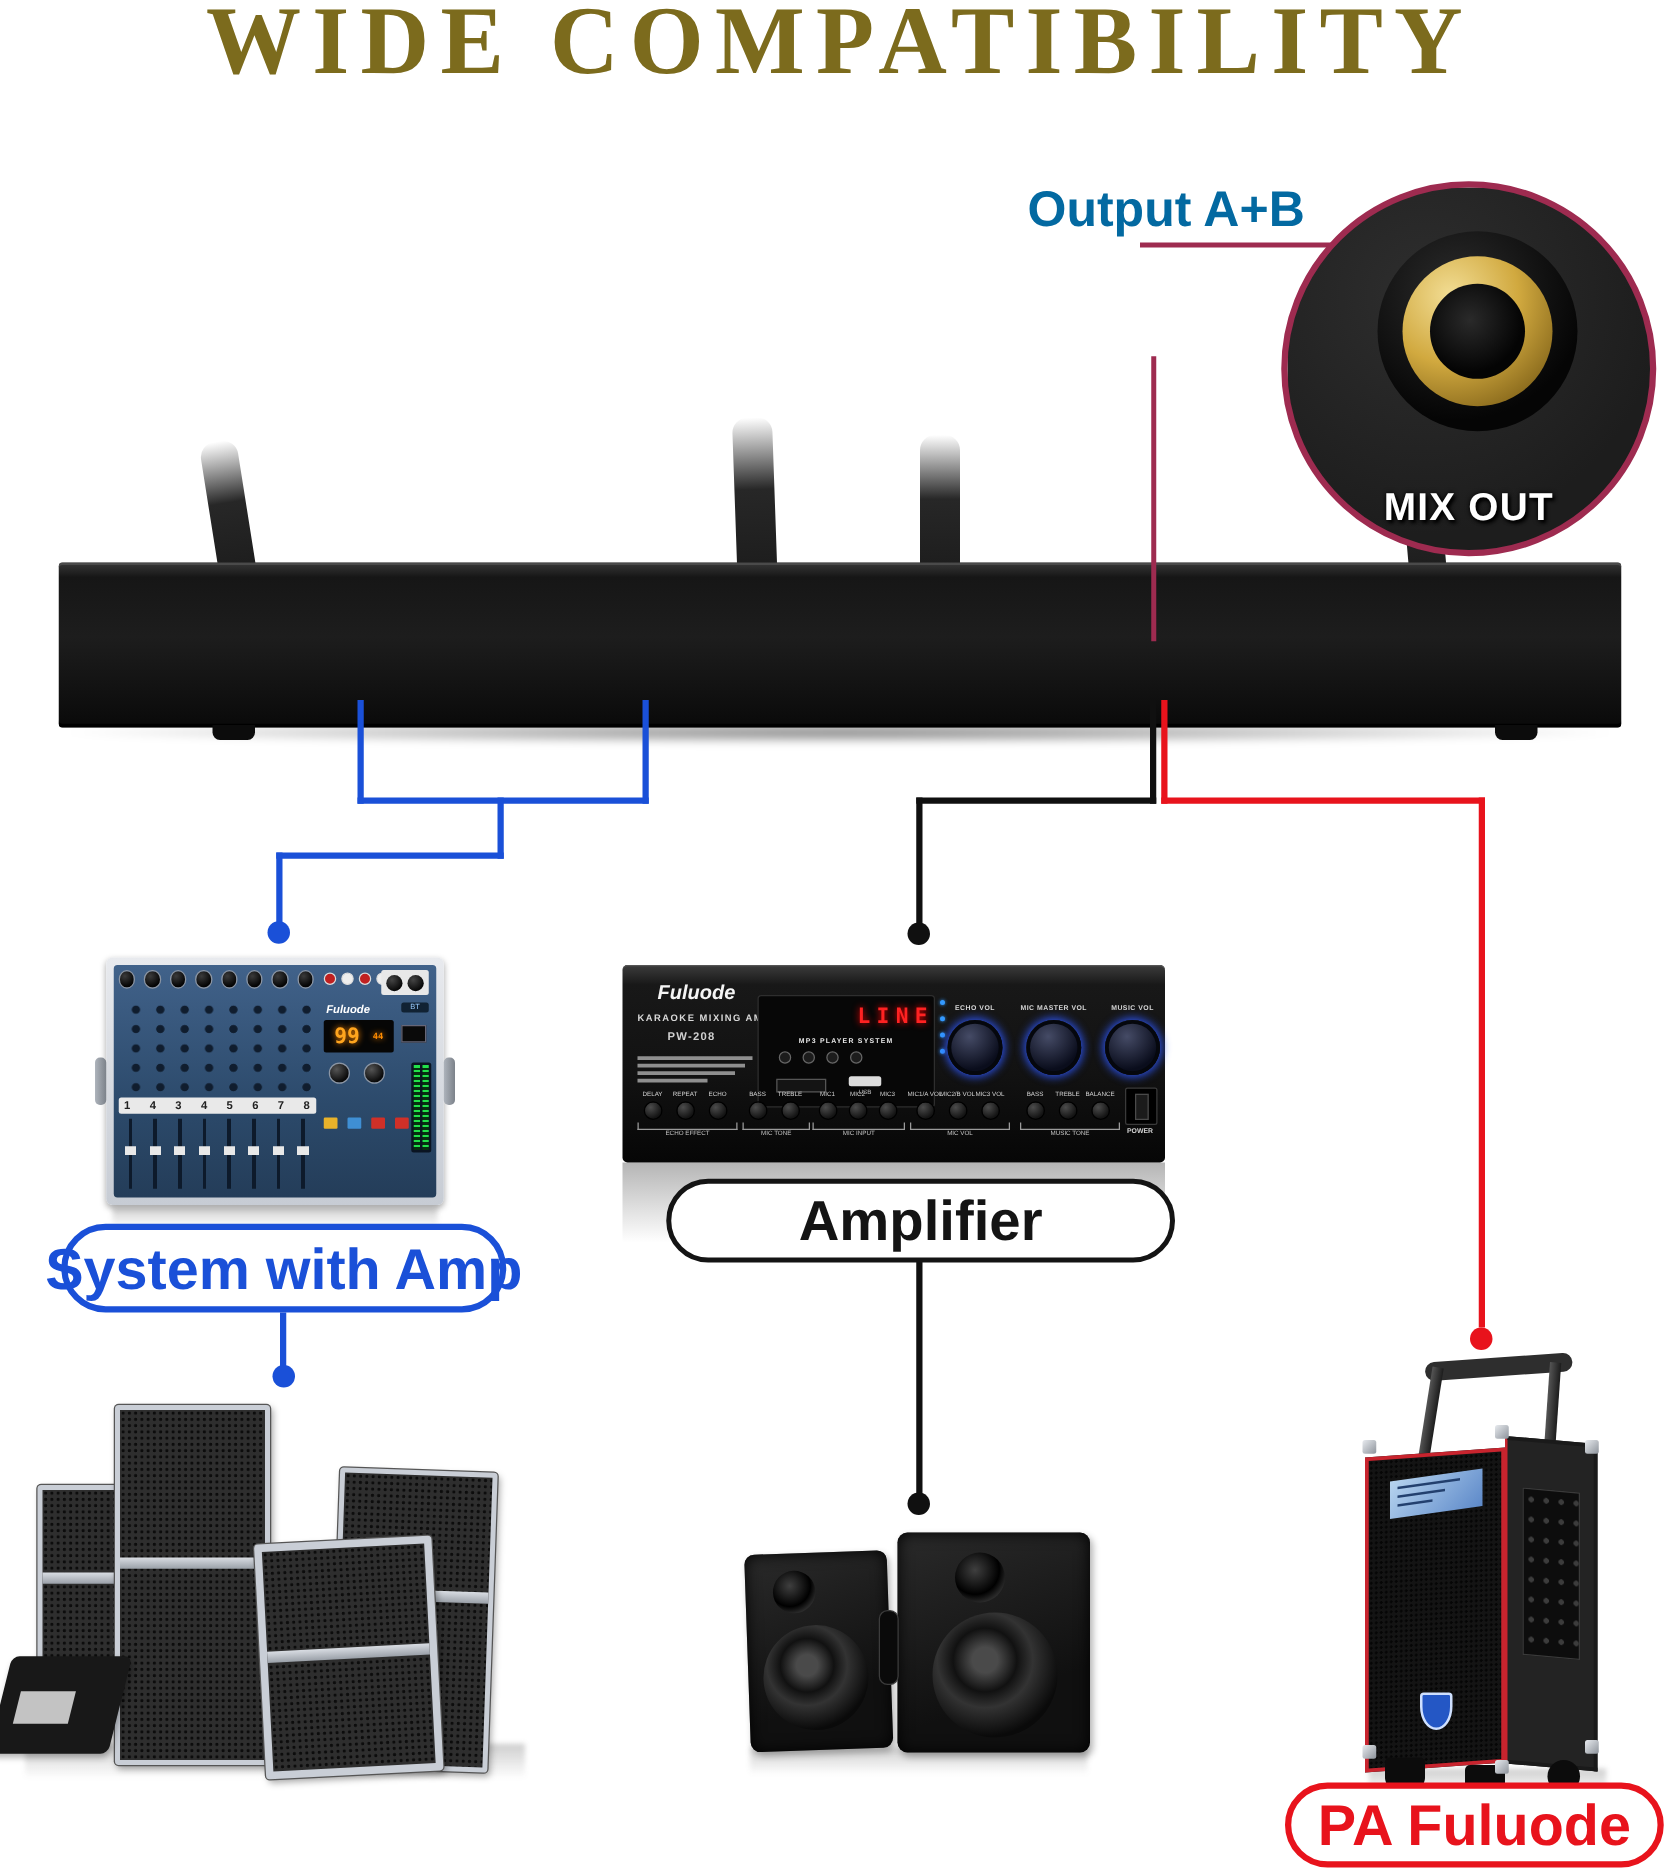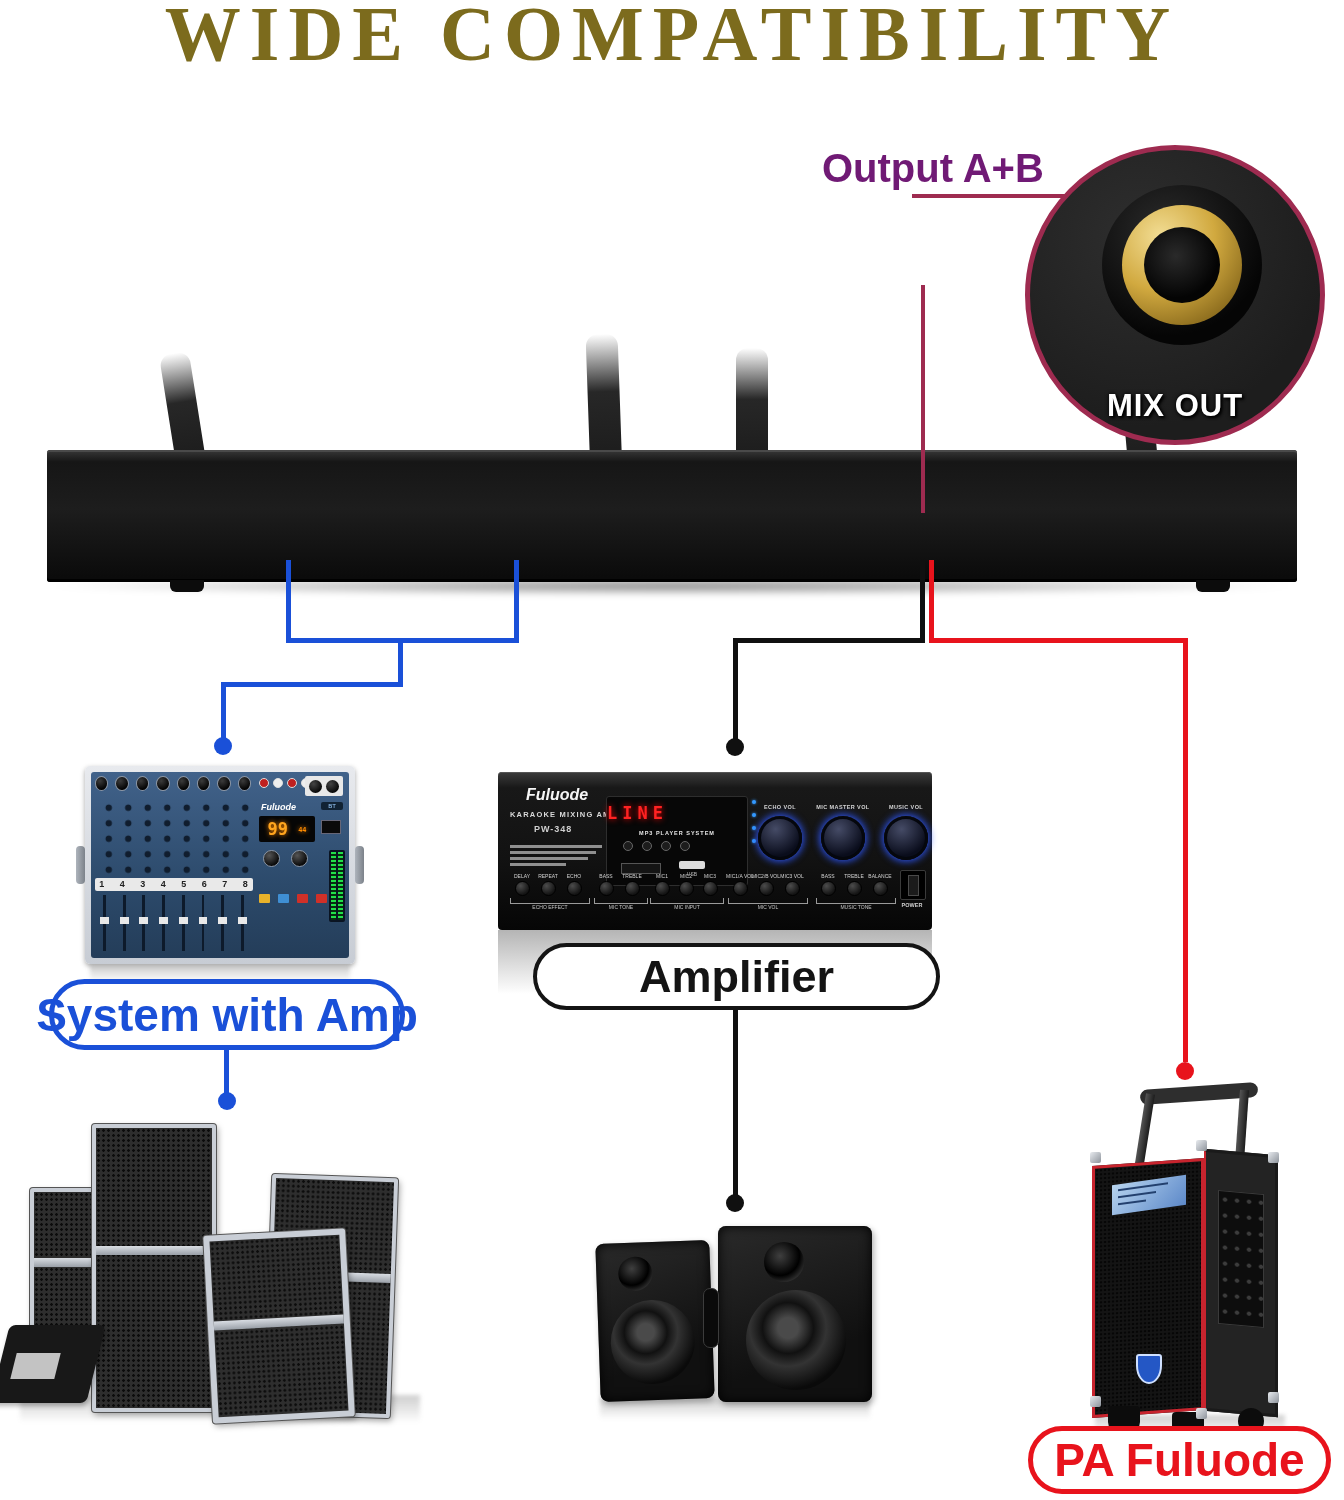--- a/index.html
+++ b/index.html
@@ -5,21 +5,21 @@
   html,body{margin:0;padding:0;background:#fff;}
   .stage{position:relative;width:1344px;height:1500px;background:#fff;overflow:hidden;
          font-family:"Liberation Sans",sans-serif;}
 
   
   .title{position:absolute;top:-10px;left:0;right:0;text-align:center;
          font-family:"Liberation Serif",serif;font-weight:bold;font-size:76px;
          letter-spacing:9px;color:#7c6b1d;transform:scaleY(1.02);}
 
   
-  .callout-label{position:absolute;left:822px;top:146px;font-size:40px;font-weight:bold;color:#701a75;}
+  .callout-label{position:absolute;left:822px;top:146px;font-size:40px;font-weight:bold;color:#0369a1;}
   .callout-underline{position:absolute;left:912px;top:194px;width:158px;height:4px;background:#9e2b50;z-index:5;}
   .callout-vline{position:absolute;left:921px;top:285px;width:4px;height:228px;background:#9e2b50;z-index:5;}
   .inset{position:absolute;left:1025px;top:145px;width:300px;height:300px;border-radius:50%;
          background:radial-gradient(circle at 38% 30%,#2e2e2e,#1d1d1d 70%);
          border:5px solid #9e2b50;box-sizing:border-box;z-index:6;overflow:hidden;}
   .inset-jack-outer{position:absolute;left:72px;top:35px;width:160px;height:160px;border-radius:50%;
          background:radial-gradient(circle at 40% 30%,#2c2c2c,#050505 70%);}
   .inset-jack-gold{position:absolute;left:20px;top:20px;width:120px;height:120px;border-radius:50%;
          background:radial-gradient(circle at 32% 26%,#f2dd94,#d1a93f 45%,#8d6d1e 80%);}
   .inset-jack-hole{position:absolute;left:22px;top:22px;width:76px;height:76px;border-radius:50%;
@@ -126,21 +126,21 @@
        box-shadow:inset 0 1px 0 #555;}
   .amp-refl{position:absolute;left:498px;top:930px;width:434px;height:64px;
        background:linear-gradient(180deg,rgba(90,90,90,.45),rgba(245,245,245,0));z-index:2;}
   .amp-brand{position:absolute;left:28px;top:14px;color:#f5f5f5;font-size:16px;font-weight:bold;font-style:italic;}
   .amp-type{position:absolute;left:12px;top:38px;color:#d8d8d8;font-size:7.5px;font-weight:bold;letter-spacing:1.2px;}
   .amp-model{position:absolute;left:36px;top:52px;color:#cfcfcf;font-size:9px;font-weight:bold;letter-spacing:1px;}
   .amp-feats{position:absolute;left:12px;top:70px;width:96px;}
   .amp-feats i{display:block;height:2.6px;background:#8f8f8f;margin:3.4px 0;}
   .amp-disp{position:absolute;left:108px;top:24px;width:140px;height:88px;background:#070707;
        border:1px solid #2e2e2e;border-radius:3px;}
-  .amp-led{position:absolute;left:0;right:0;top:6px;text-align:left;color:#ff2222;
+  .amp-led{position:absolute;left:0;right:0;top:6px;text-align:right;color:#ff2222;
        font-family:"DejaVu Sans Mono",monospace;font-weight:bold;font-size:17px;letter-spacing:5px;
        text-shadow:0 0 6px #f00;}
   .amp-dcap{position:absolute;left:0;right:0;top:33px;text-align:center;color:#e8e8e8;
        font-size:5.5px;font-weight:bold;letter-spacing:1px;}
   .amp-btns{position:absolute;left:16px;top:44px;display:flex;gap:9px;}
   .amp-btns i{width:8px;height:8px;border-radius:50%;background:#1c1c1c;border:1px solid #666;}
   .amp-sd{position:absolute;left:14px;top:66px;width:38px;height:9px;background:#141414;border:1px solid #555;}
   .amp-usb{position:absolute;left:72px;top:64px;width:26px;height:8px;background:#dcdcdc;border-radius:2px;}
   .amp-usblbl{position:absolute;left:72px;top:74px;width:26px;text-align:center;color:#bbb;font-size:5px;}
   .amp-leds{position:absolute;left:254px;top:28px;display:flex;flex-direction:column;gap:9px;}
@@ -378,21 +378,21 @@
     <div class="mix-handle" style="right:-9px;"></div>
   </div>
   <div class="refl" style="left:90px;top:966px;width:260px;height:16px;"></div>
 
   <div class="pill" style="left:49px;top:979px;width:356px;height:71px;border:5px solid #1a50d8;color:#1a50d8;font-size:46px;">System with Amp</div>
 
   <div class="amp-refl"></div>
   <div class="amp">
     <div class="amp-brand">Fuluode</div>
     <div class="amp-type">KARAOKE MIXING AMPLIFIER</div>
-    <div class="amp-model">PW-348</div>
+    <div class="amp-model">PW-208</div>
     <div class="amp-feats">
         <i style="width:92px;"></i>
         <i style="width:86px;"></i>
         <i style="width:78px;"></i>
         <i style="width:56px;"></i>
       </div>
     <div class="amp-disp">
       <div class="amp-led">LINE</div>
       <div class="amp-dcap">MP3 PLAYER SYSTEM</div>
       <div class="amp-btns">

